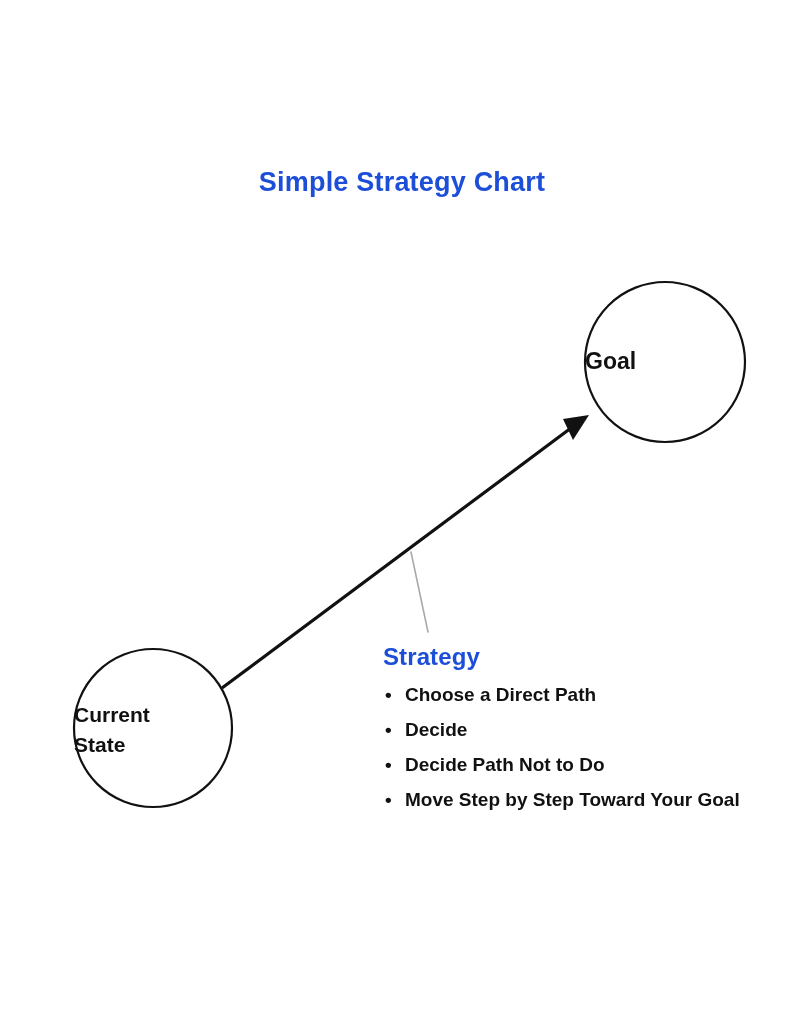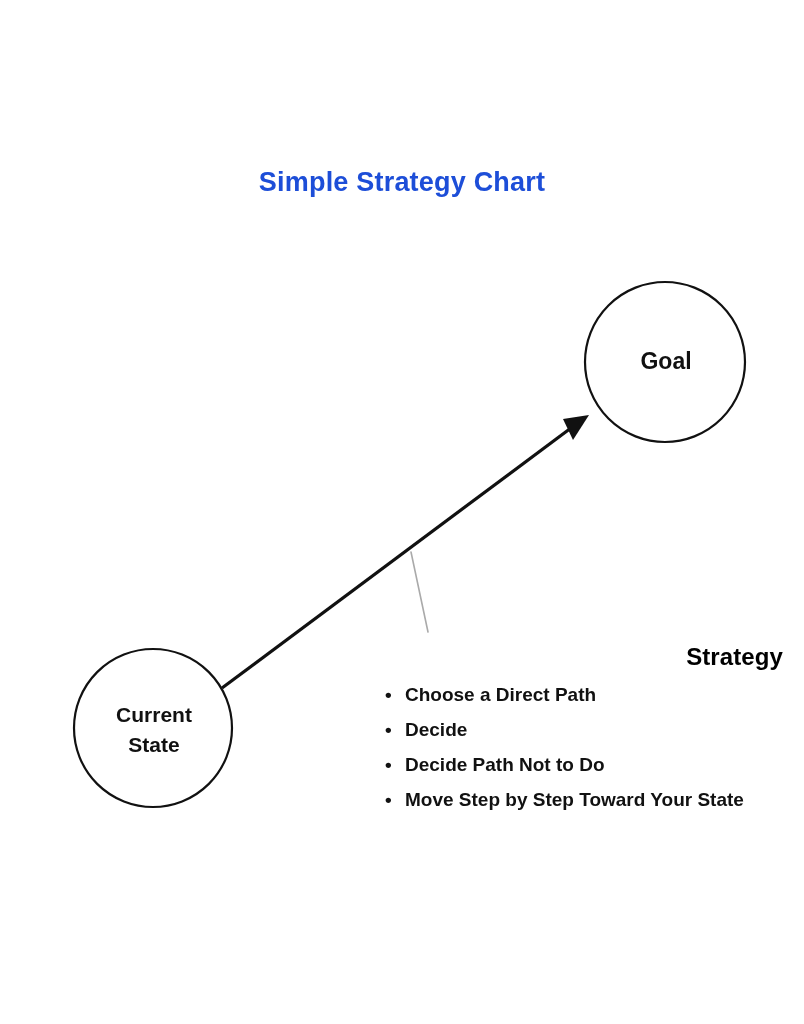--- a/index.html
+++ b/index.html
@@ -43,21 +43,20 @@
   }
   #diagram-canvas .node-circle,
   #diagram-canvas .arrow-line,
   #diagram-canvas .arrow-head,
   #diagram-canvas .leader-line {
     pointer-events: auto;
   }
   
   .node-label {
     position: absolute;
-    text-align: center;
     font-weight: bold;
     color: #111111;
     white-space: pre-line;
   }
   #goal-node-label {
     left: 585px;
     top: 347px;
     width: 162px;
     font-size: 23px;
     line-height: 28px;
@@ -72,25 +71,24 @@
   
   #strategy-block {
     position: absolute;
     left: 383px;
     top: 643px;
     width: 400px;
   }
   #strategy-heading {
     font-size: 24px;
     font-weight: bold;
-    color: #000000;
+    color: #1d4ed8;
     line-height: 28px;
     margin: 0 0 6px 0;
     letter-spacing: 0.1px;
-    text-align: right;
   }
   #strategy-list {
     list-style: none;
     margin: 0;
     padding: 0;
   }
   #strategy-list li {
     position: relative;
     padding-left: 22px;
     font-size: 19px;
@@ -142,18 +140,18 @@
       <li>
         <span class="bullet-marker">•</span>
         <span>Decide</span>
       </li>
       <li>
         <span class="bullet-marker">•</span>
         <span>Decide Path Not to Do</span>
       </li>
       <li>
         <span class="bullet-marker">•</span>
-        <span>Move Step by Step Toward Your State</span>
+        <span>Move Step by Step Toward Your Goal</span>
       </li>
     </ul>
   </div>
 
 </div>
 
 </body></html>

